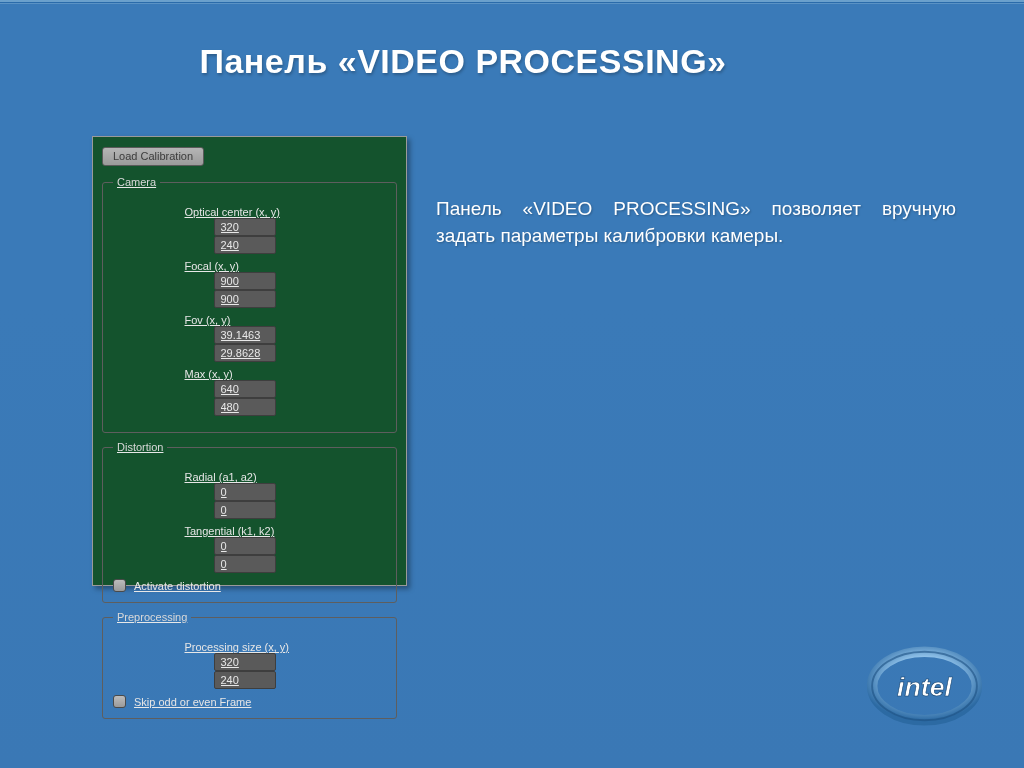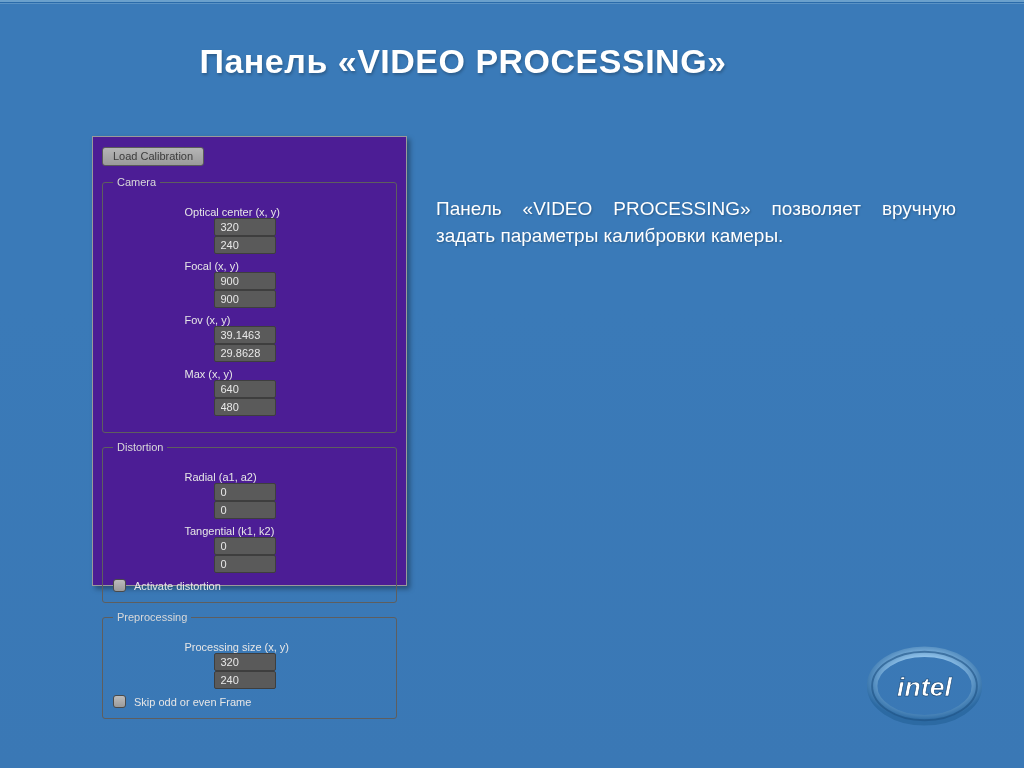--- a/index.html
+++ b/index.html
@@ -59,21 +59,21 @@
     position: absolute;
     top: 136px;
     left: 92px;
     width: 315px;
     height: 450px;
     box-shadow: 3px 3px 5px rgba(0,0,0,0.35);
   }
   .panel {
     width: 100%;
     height: 100%;
-    background: #4c1d95;
+    background: #14532d;
     border: 1px solid #9a9a9a;
     color: #e8e8e8;
     font-family: Verdana, sans-serif;
     font-size: 11px;
     padding: 10px 9px 8px 9px;
   }
   .btn {
     display: inline-block;
     background: linear-gradient(to bottom, #b5b5b5 0%, #9b9b9b 100%);
     border: 1px solid #5a5a5a;
@@ -82,20 +82,21 @@
     font-size: 11px;
     padding: 2px 10px 3px 10px;
     cursor: pointer;
     margin-bottom: 6px;
   }
   fieldset.group {
     border: 1px solid #5e5e5e;
     border-radius: 3px;
     margin: 4px 0 8px 0;
     padding: 14px 8px 10px 8px;
+    text-decoration: underline;
   }
   fieldset.group legend {
     color: #d9d9d9;
     font-size: 11px;
     padding: 0 4px;
     margin-left: 2px;
   }
   .row {
     display: flex;
     align-items: center;

